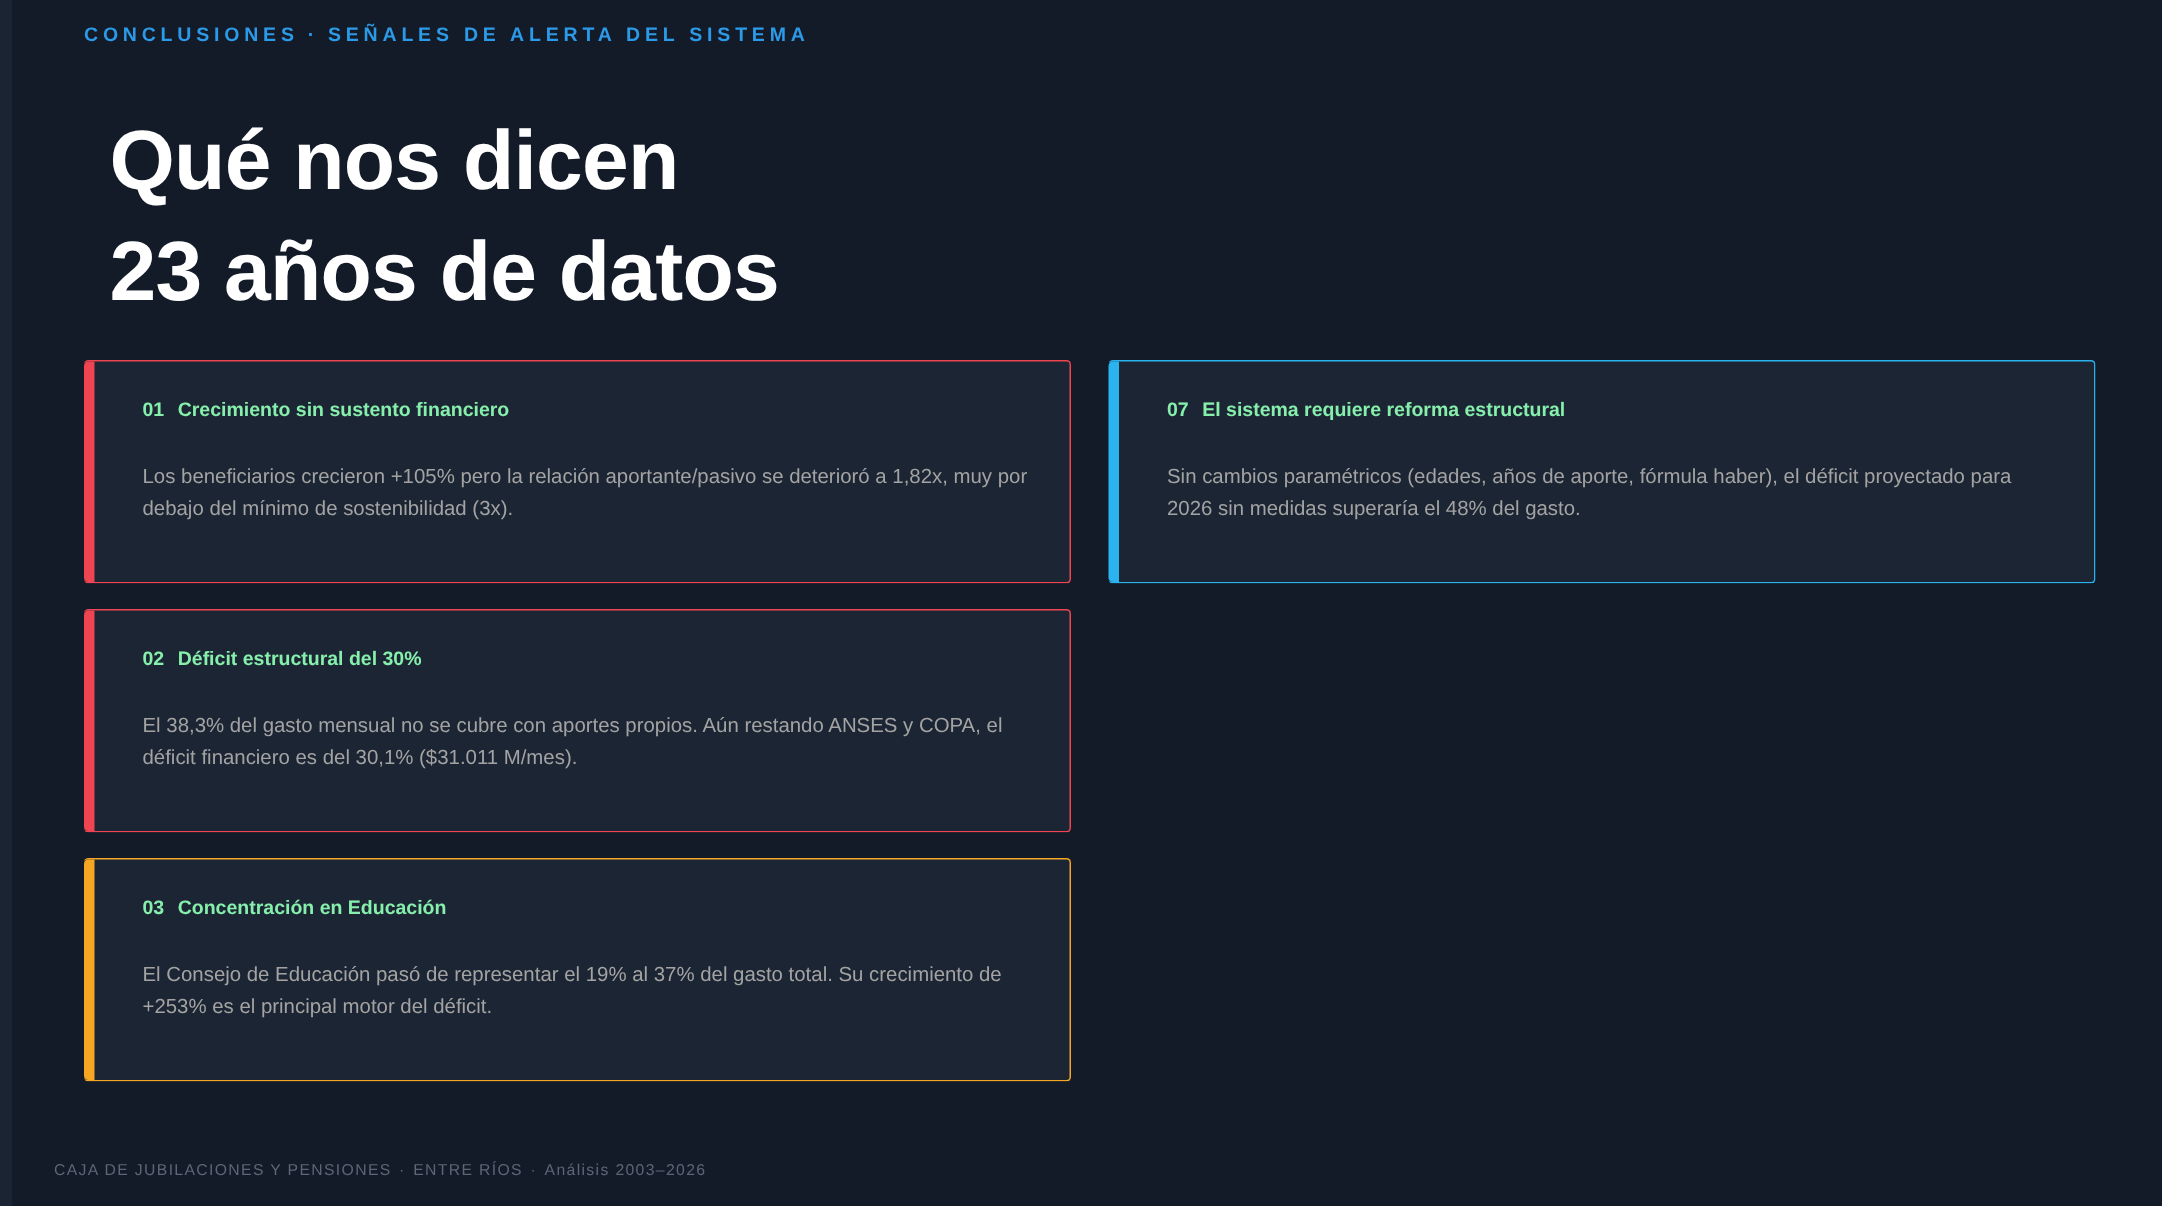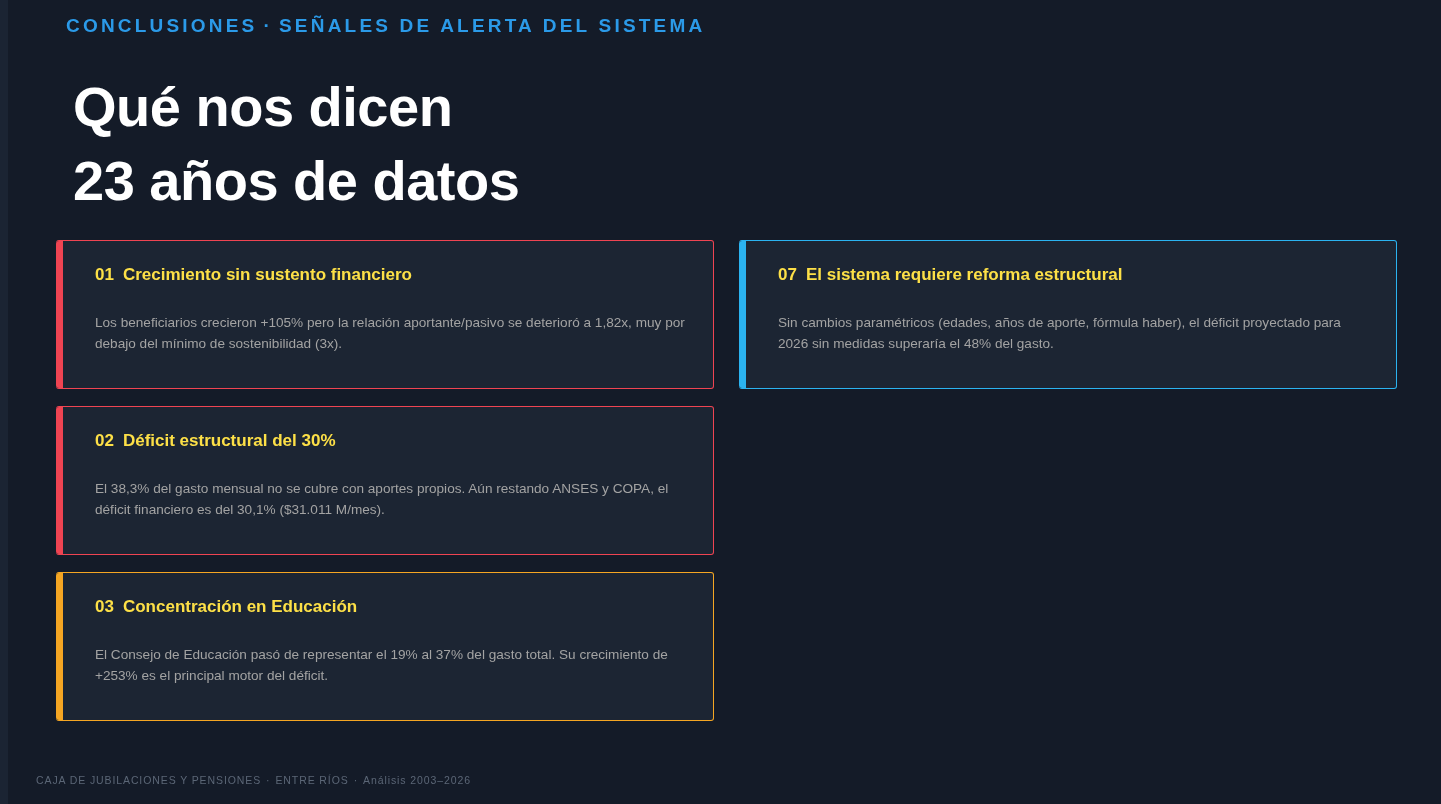--- a/index.html
+++ b/index.html
@@ -17,22 +17,22 @@
     background: #141b28;
   }
   .left-rail {
     position: absolute;
     left: 0; top: 0;
     width: 8px; height: 804px;
     background: #1b2433;
   }
   .eyebrow {
     position: absolute;
-    left: 66px; top: 15px;
-    font-size: 19px;
+    left: 56px; top: 15px;
+    font-size: 13px;
     font-weight: bold;
     letter-spacing: 3.2px;
     color: #2b9ae8;
     white-space: nowrap;
   }
   .eyebrow .sep { color: #2b9ae8; padding: 0 6px; }
   .title {
     position: absolute;
     left: 73px; top: 70px;
     font-size: 56px;
@@ -74,23 +74,23 @@
     border-radius: 3px 0 0 3px;
   }
   .card.accent-red { border-color: #ef4452; }
   .card.accent-red::before { background: #ef4452; }
   .card.accent-amber { border-color: #f5a623; }
   .card.accent-amber::before { background: #f5a623; }
   .card.accent-blue { border-color: #2bb3f0; }
   .card.accent-blue::before { background: #2bb3f0; }
 
   .card-head {
-    font-size: 17px;
+    font-size: 13px;
     font-weight: bold;
-    color: #fde047;
+    color: #86efac;
     margin-bottom: 27px;
     white-space: nowrap;
   }
   .card-num { margin-right: 9px; }
   .card-body {
     font-size: 13.6px;
     line-height: 1.55;
     color: #a3a3a3;
     max-width: 600px;
   }

